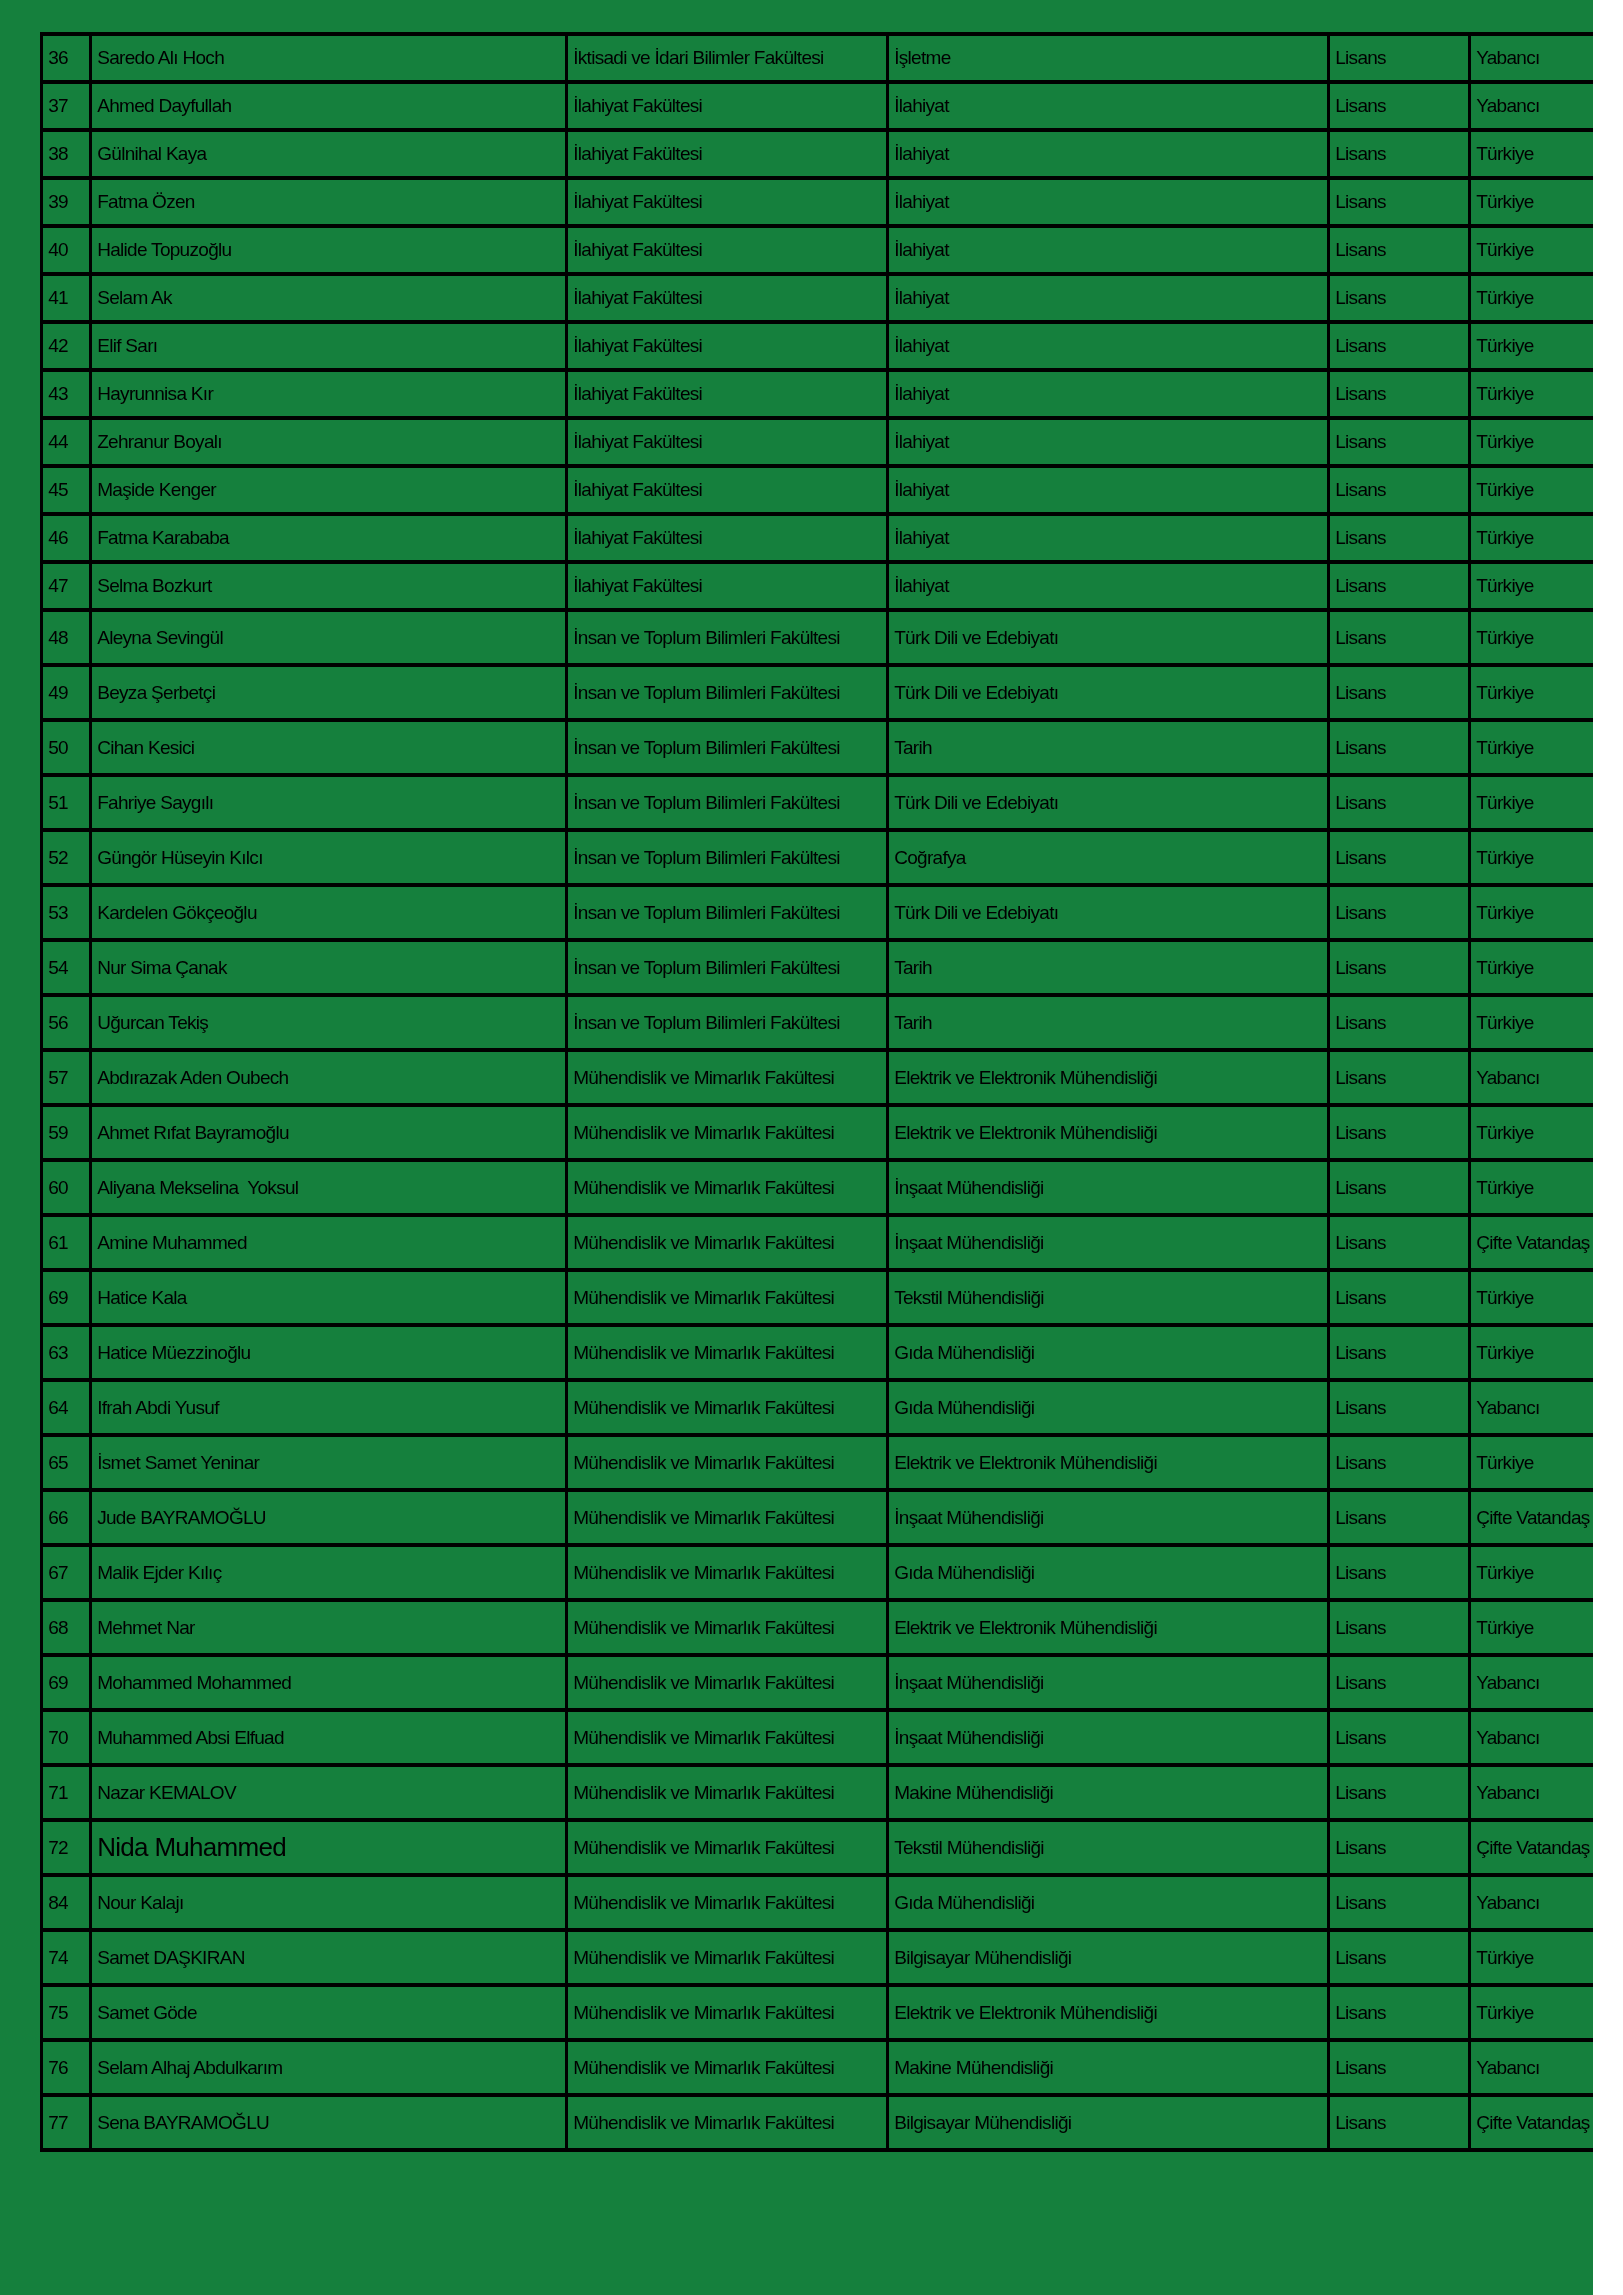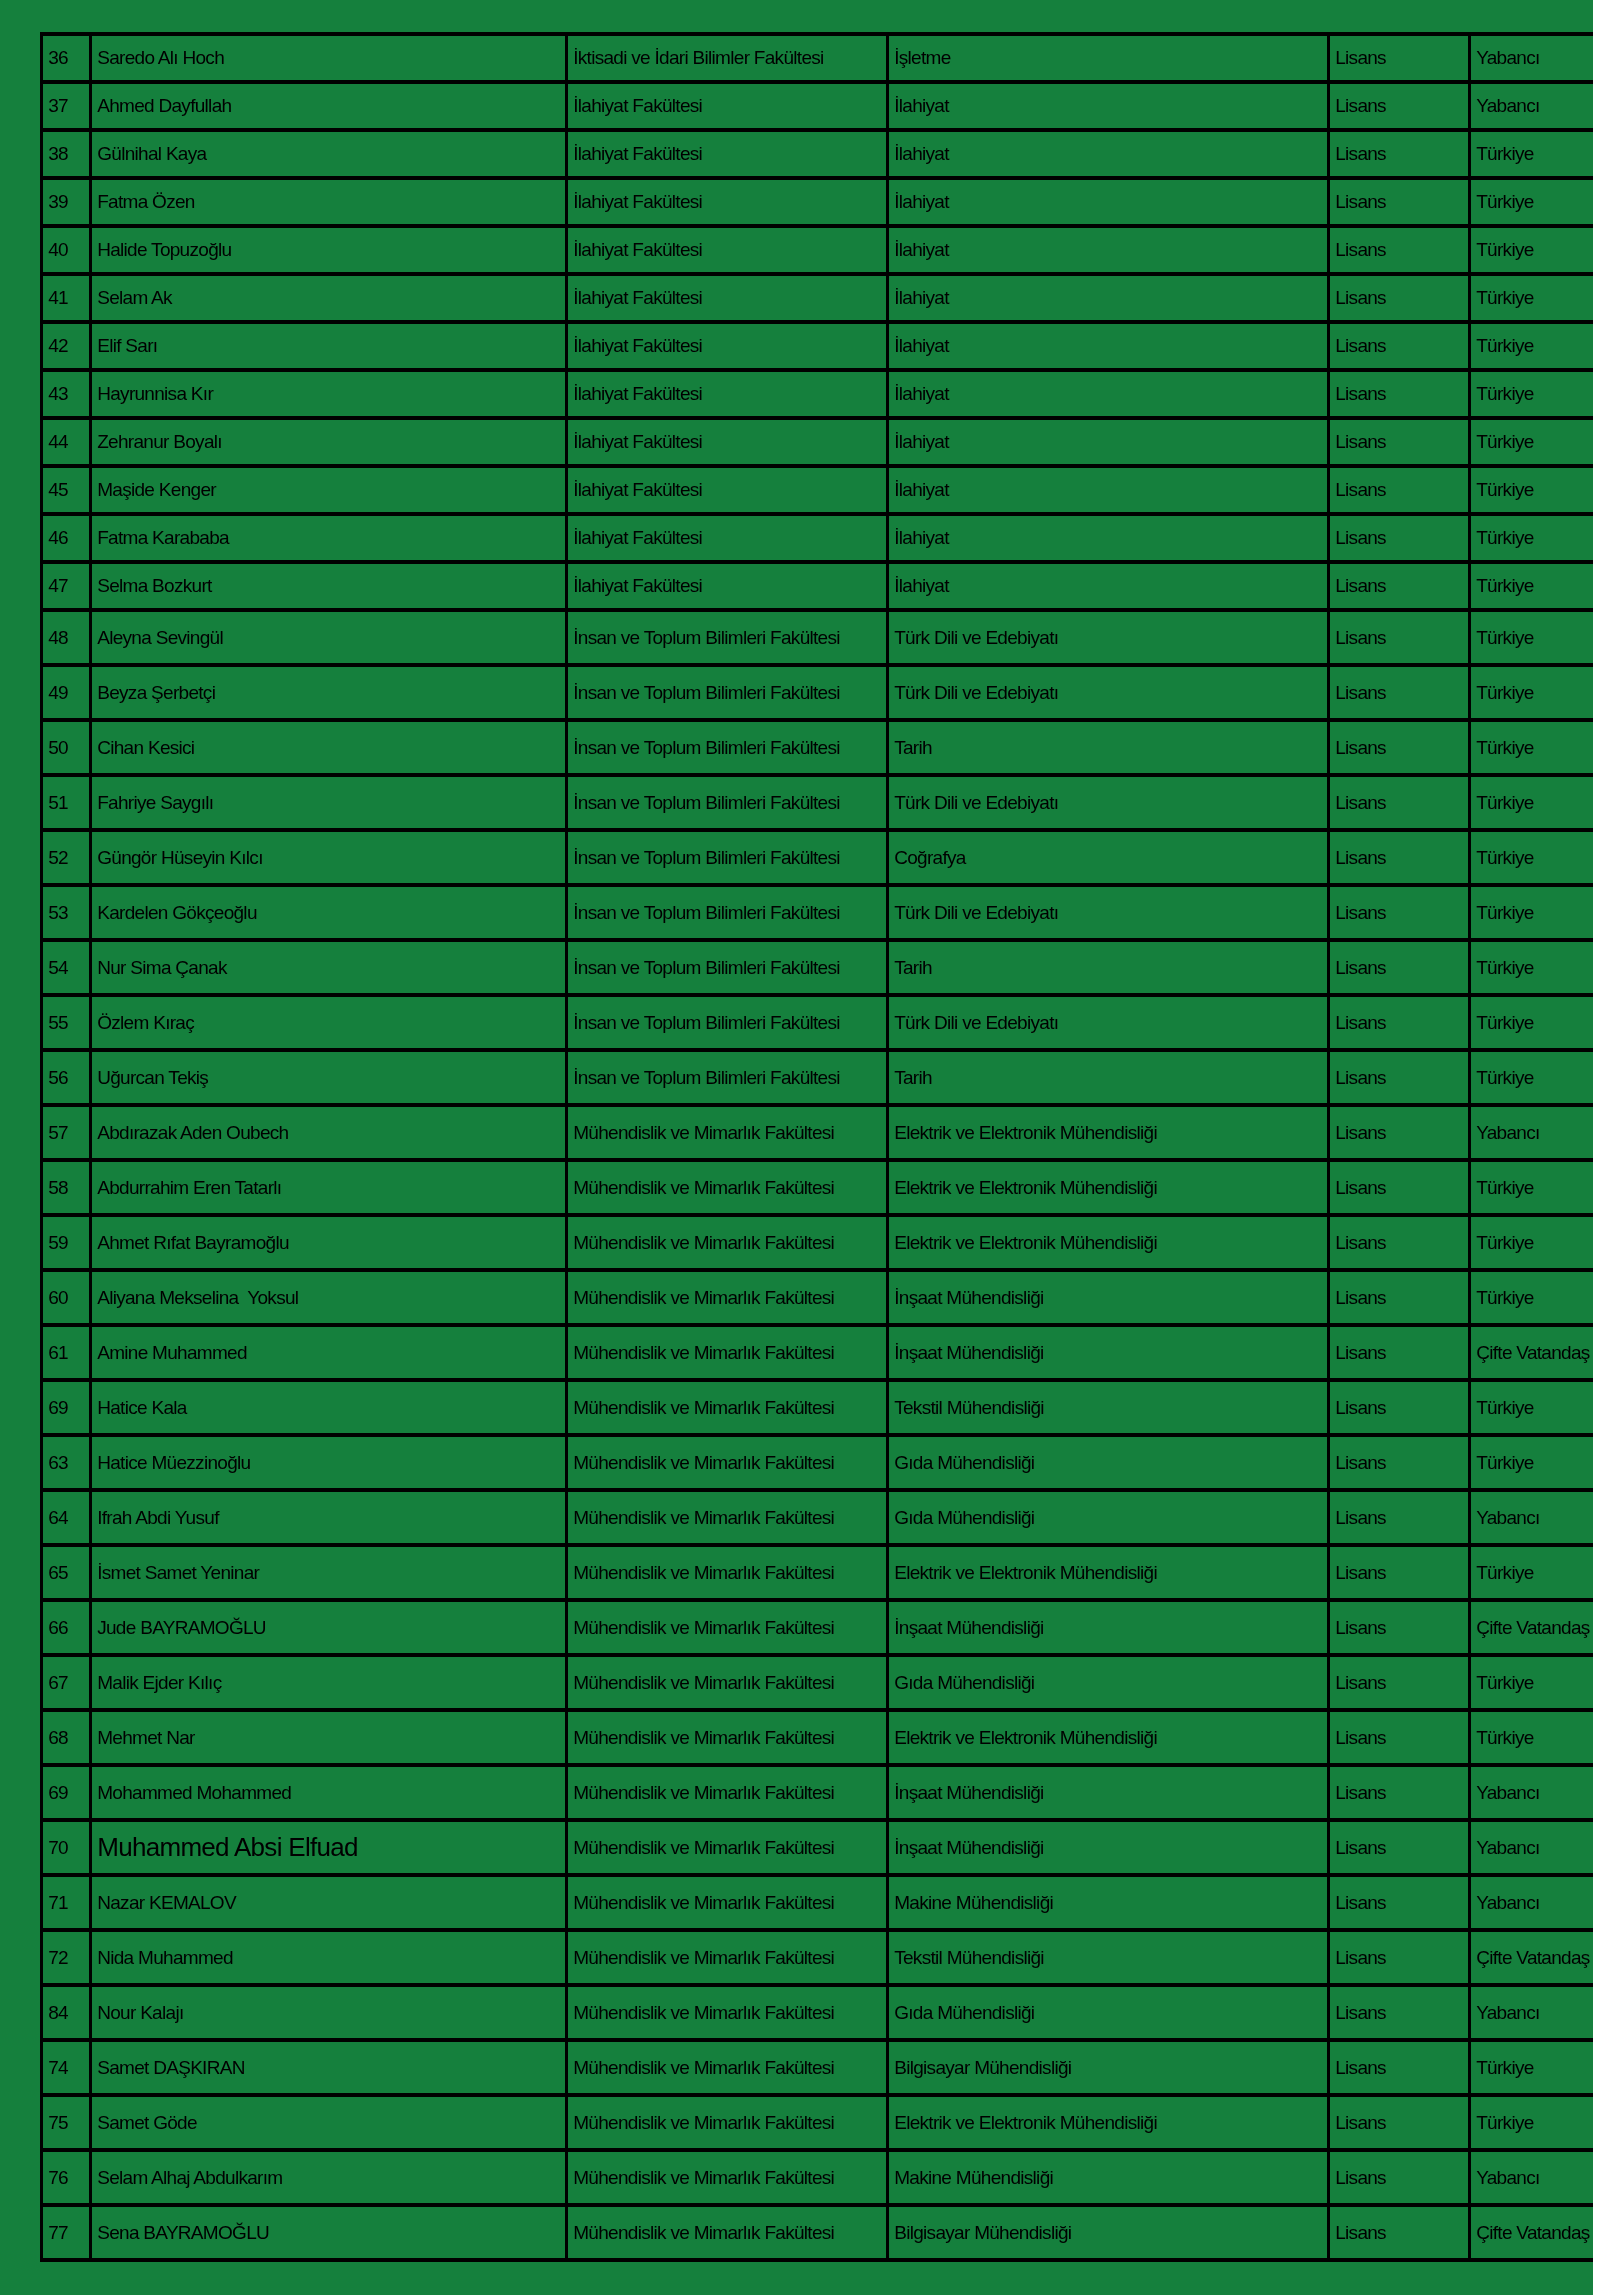--- a/index.html
+++ b/index.html
@@ -214,50 +214,34 @@
         </tr>
         <tr class="row-tall">
           <td class="col-no">54</td>
           <td class="col-name">Nur Sima Çanak</td>
           <td class="col-faculty">İnsan ve Toplum Bilimleri Fakültesi</td>
           <td class="col-department">Tarih</td>
           <td class="col-level">Lisans</td>
           <td class="col-nationality">Türkiye</td>
         </tr>
         <tr class="row-tall">
-          <td class="col-no">55</td>
-          <td class="col-name">Özlem Kıraç</td>
-          <td class="col-faculty">İnsan ve Toplum Bilimleri Fakültesi</td>
-          <td class="col-department">Türk Dili ve Edebiyatı</td>
-          <td class="col-level">Lisans</td>
-          <td class="col-nationality">Türkiye</td>
-        </tr>
-        <tr class="row-tall">
           <td class="col-no">56</td>
           <td class="col-name">Uğurcan Tekiş</td>
           <td class="col-faculty">İnsan ve Toplum Bilimleri Fakültesi</td>
           <td class="col-department">Tarih</td>
           <td class="col-level">Lisans</td>
           <td class="col-nationality">Türkiye</td>
         </tr>
         <tr class="row-tall">
           <td class="col-no">57</td>
           <td class="col-name">Abdırazak Aden Oubech</td>
           <td class="col-faculty">Mühendislik ve Mimarlık Fakültesi</td>
           <td class="col-department">Elektrik ve Elektronik Mühendisliği</td>
           <td class="col-level">Lisans</td>
           <td class="col-nationality">Yabancı</td>
-        </tr>
-        <tr class="row-tall">
-          <td class="col-no">58</td>
-          <td class="col-name">Abdurrahim Eren Tatarlı</td>
-          <td class="col-faculty">Mühendislik ve Mimarlık Fakültesi</td>
-          <td class="col-department">Elektrik ve Elektronik Mühendisliği</td>
-          <td class="col-level">Lisans</td>
-          <td class="col-nationality">Türkiye</td>
         </tr>
         <tr class="row-tall">
           <td class="col-no">59</td>
           <td class="col-name">Ahmet Rıfat Bayramoğlu</td>
           <td class="col-faculty">Mühendislik ve Mimarlık Fakültesi</td>
           <td class="col-department">Elektrik ve Elektronik Mühendisliği</td>
           <td class="col-level">Lisans</td>
           <td class="col-nationality">Türkiye</td>
         </tr>
         <tr class="row-tall">

